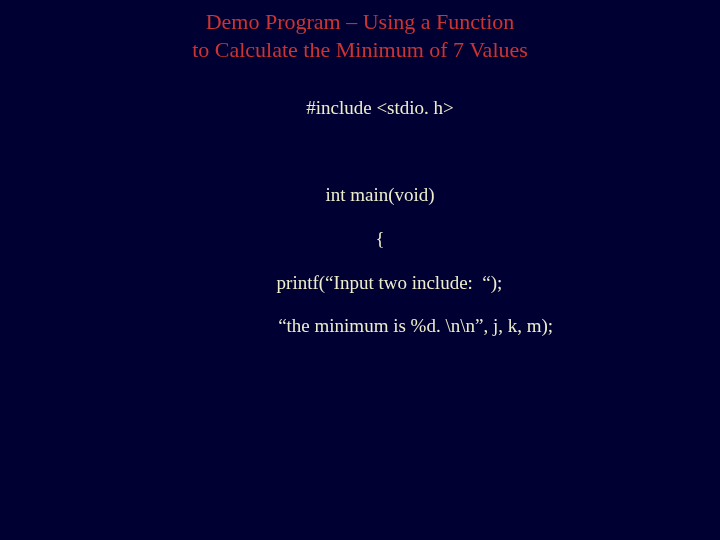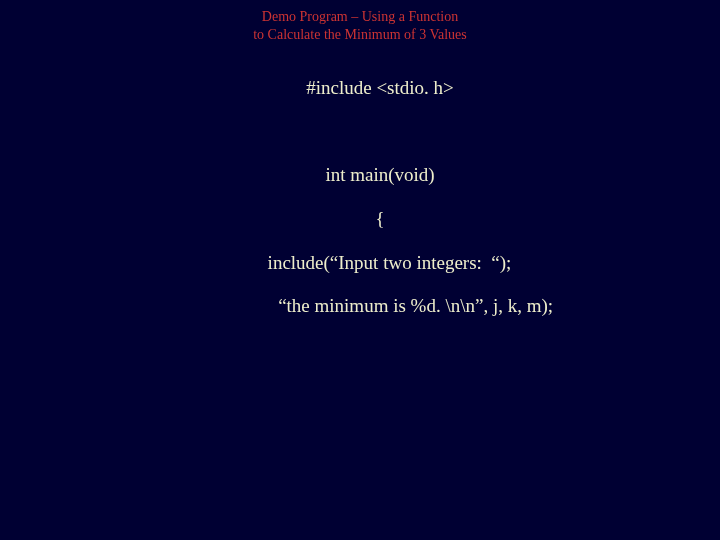--- a/index.html
+++ b/index.html
@@ -13,21 +13,21 @@
   }
   .slide {
     width: 720px;
     height: 540px;
     position: relative;
     box-sizing: border-box;
     padding: 8px 0 0 0;
   }
   .title {
     color: #cc3333;
-    font-size: 14px;
+    font-size: 22px;
     line-height: 1.25;
     text-align: center;
     margin: 0 auto 12px auto;
     width: 100%;
   }
   .code-block {
     color: #eeeecc;
     font-size: 19px;
     line-height: 1.15;
     white-space: pre;
@@ -38,29 +38,29 @@
     display: block;
     text-align: center;
   }
 </style>
 </head>
 <body>
 
 <div class="slide">
   <div class="title">
     <span>Demo Program – Using a Function</span><br>
-    <span>to Calculate the Minimum of 3 Values</span>
+    <span>to Calculate the Minimum of 7 Values</span>
   </div>
   <div class="code-block">
 <span class="line">#include &lt;stdio. h&gt;</span>
 <span class="line"></span>
 <span class="line"></span>
 <span class="line">int main(void)</span>
 <span class="line">{</span>
-<span class="line">    include(“Input two integers:  “);</span>
+<span class="line">    printf(“Input two include:  “);</span>
 <span class="line">               “the minimum is %d. \n\n”, j, k, m);</span>
 
 
 <span class="line"></span>
 
 
 
 
 
 

